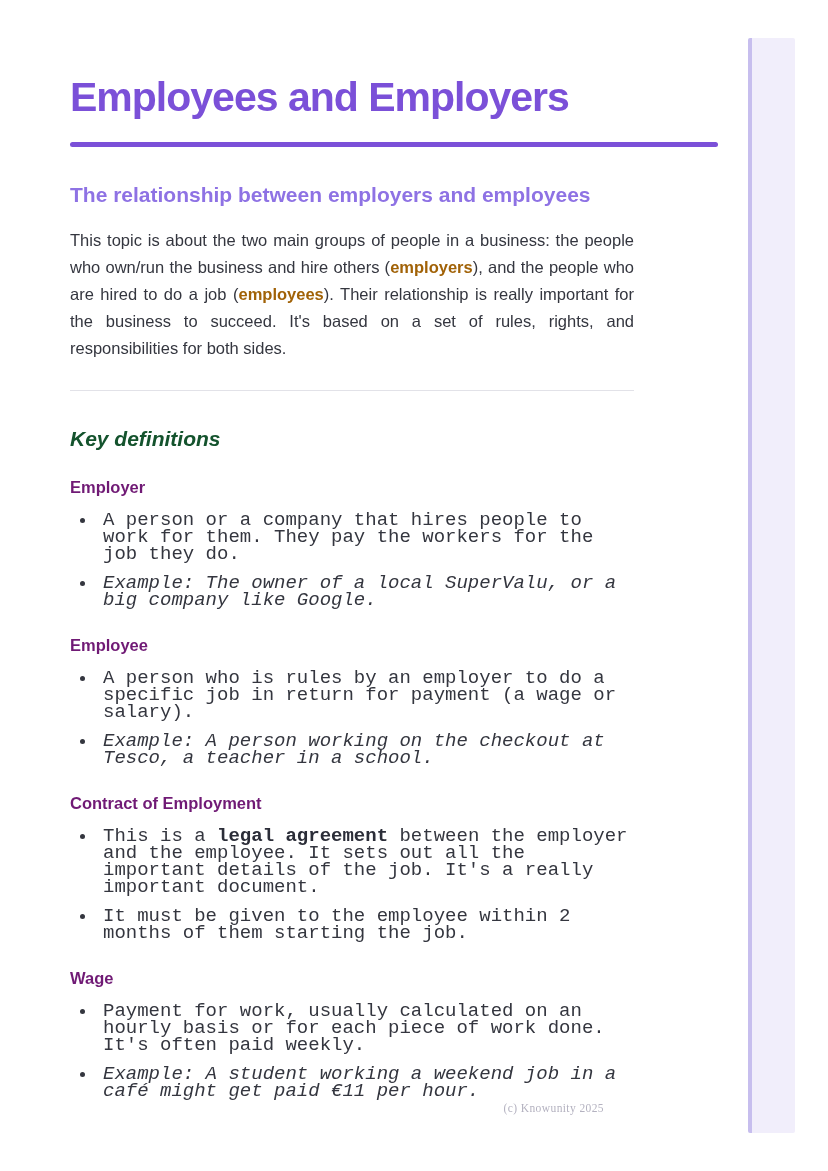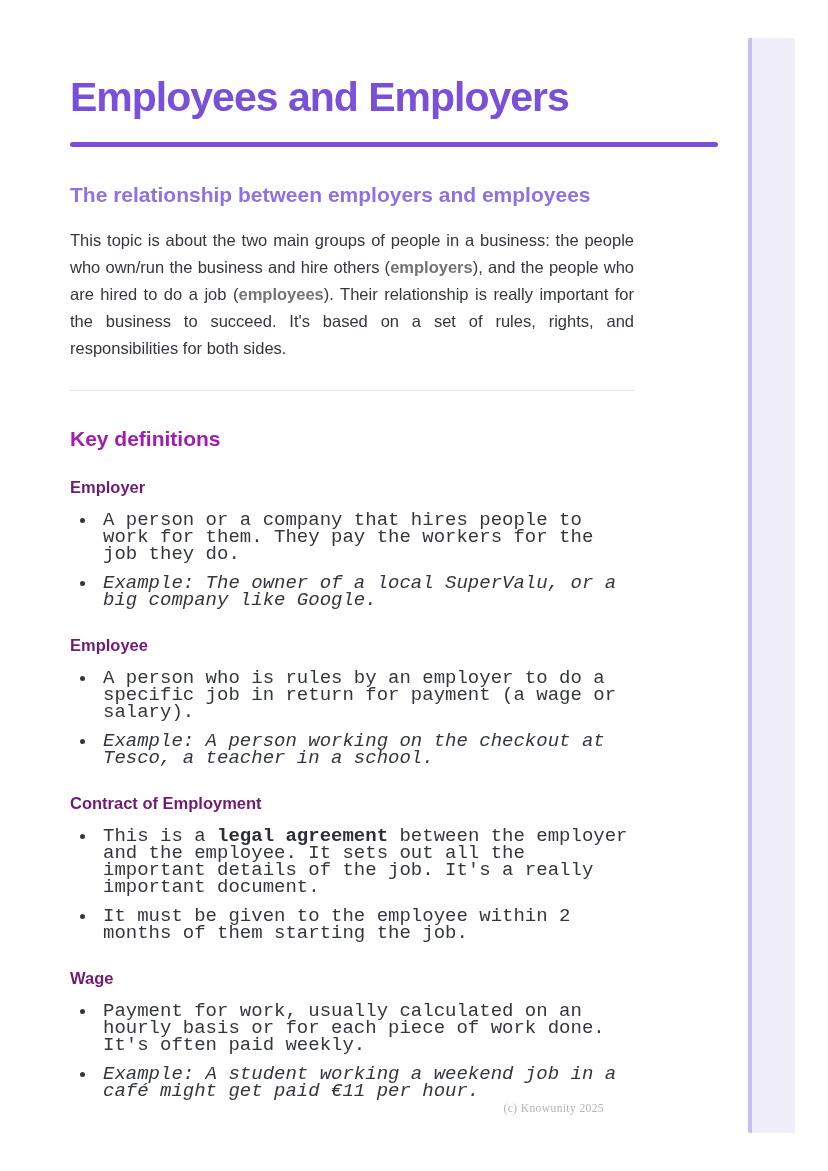--- a/index.html
+++ b/index.html
@@ -46,30 +46,30 @@
     margin: 22px 0 0 0;
   }
 
   h2.section-heading {
     margin: 36px 0 0 0;
     font-size: 21px;
     line-height: 24px;
     font-weight: 700;
   }
   .relationship-color { color: #8e72e4; }
-  .keydefs-color { color: #a21caf; }
+  .keydefs-color { color: #14532d; font-style: italic; }
 
   p.intro-paragraph {
     margin: 20px 0 0 0;
     font-size: 16.5px;
     line-height: 27px;
     text-align: justify;
     color: #34363f;
   }
-  p.intro-paragraph b { color: #737373; }
+  p.intro-paragraph b { color: #a16207; }
 
   .divider {
     width: 564px; height: 1px;
     background: #e2e2e8;
     border: none;
     margin: 28px 0 0 0;
   }
 
   h3.term-heading {
     margin: 26px 0 0 0;

